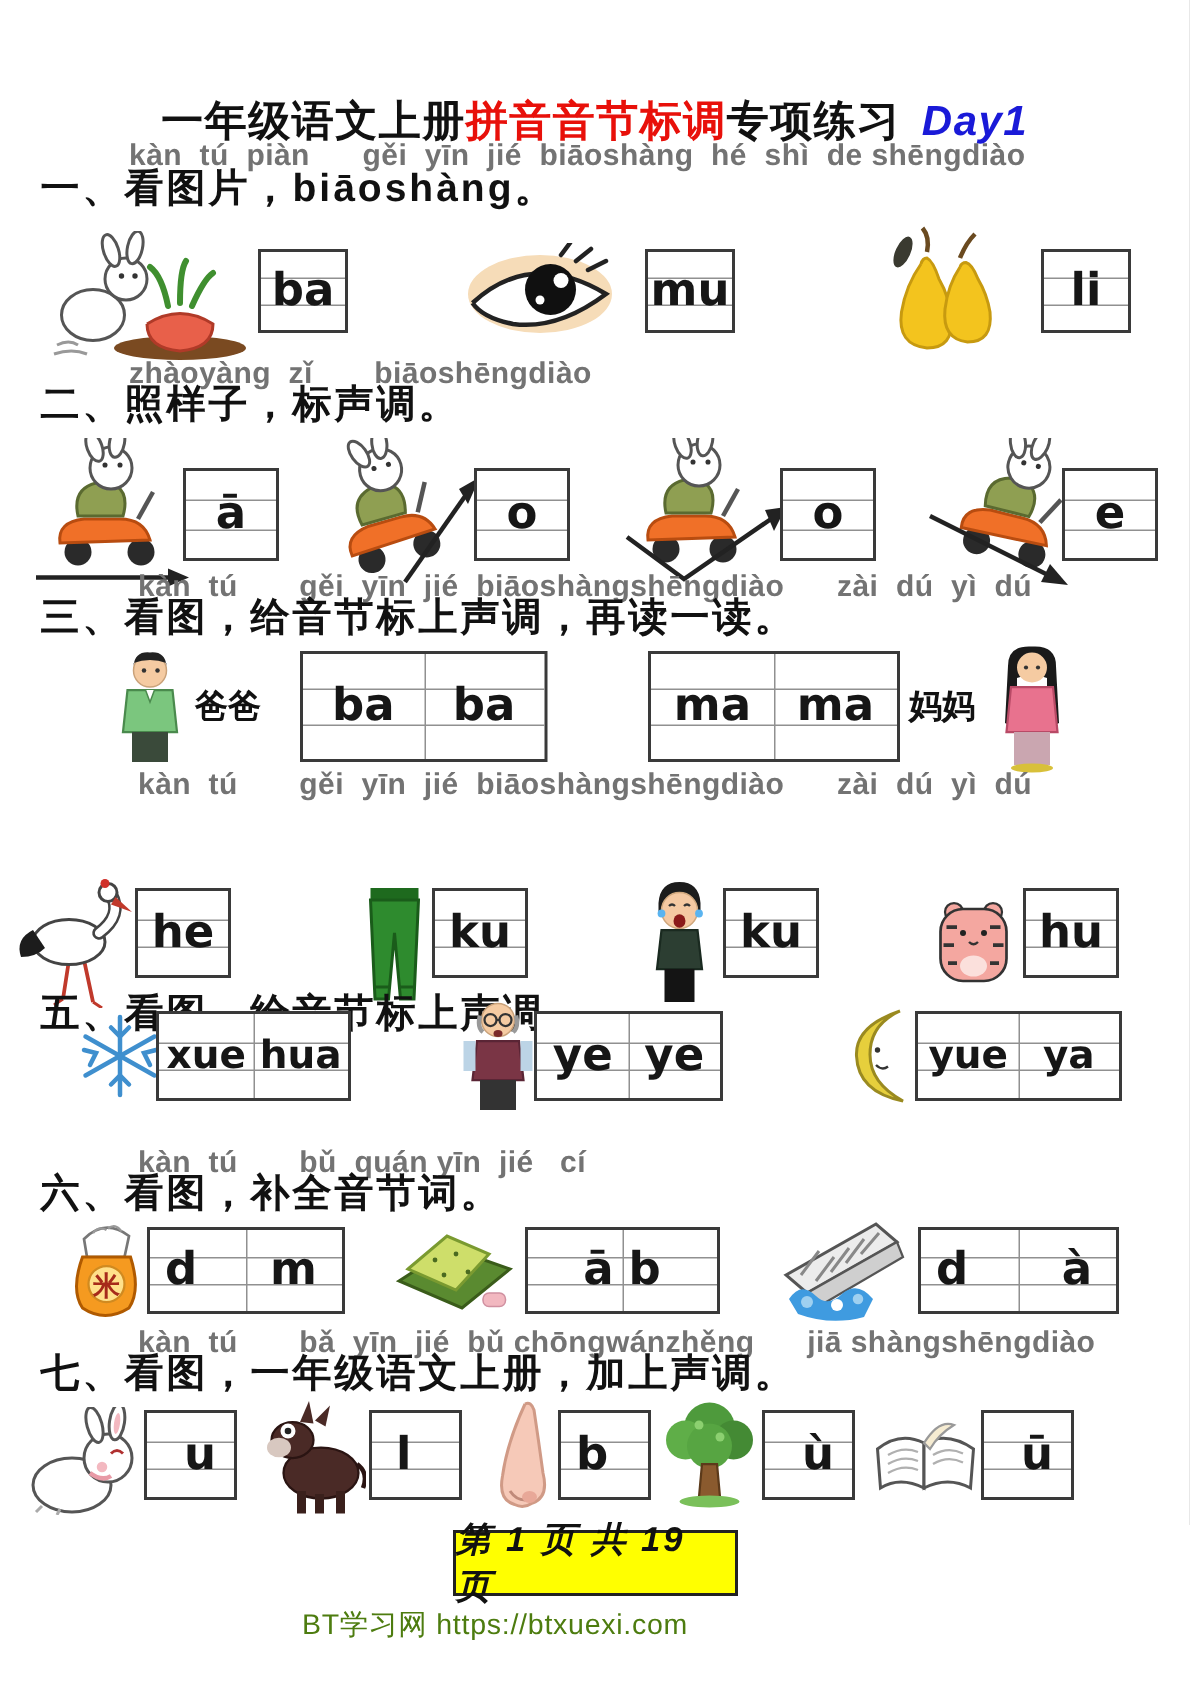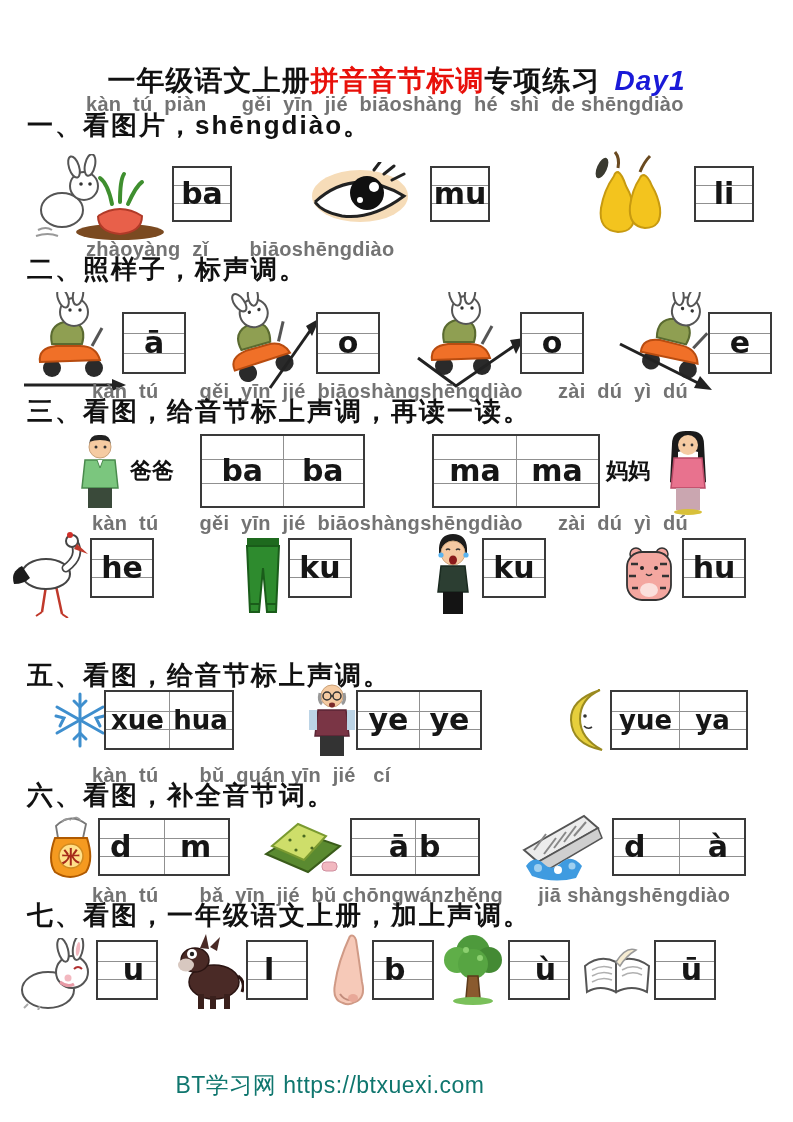--- a/index.html
+++ b/index.html
@@ -27,34 +27,34 @@
   .cell.c1{left:0;right:50%;} .cell.c2{left:50%;right:0;}
   .cell.sm{font-size:26px;}
   .al-l{justify-content:flex-start;padding-left:10px;}
   .al-r{justify-content:flex-end;padding-right:12px;}
   .label-cn{position:absolute;font-size:22px;font-weight:bold;color:#111;white-space:nowrap;}
   
   #page-box{position:absolute;left:302px;top:1020px;width:190px;height:44px;background:#ffff00;
             border:2px solid #222;box-sizing:border-box;display:flex;align-items:center;justify-content:center;
             font-size:23px;font-weight:bold;font-style:italic;color:#111;letter-spacing:2px;}
   #site-line{position:absolute;left:0;top:1070px;width:660px;text-align:center;
-             font-size:23px;color:#0f766e;letter-spacing:.5px;}
+             font-size:19px;color:#4d7c0f;letter-spacing:.5px;}
   svg{display:block;}
 </style>
 </head>
 <body>
 
 <div id="page">
 
   <div id="title-line">
     <span>一年级语文上册</span><span class="hl-red">拼音音节标调</span><span>专项练习</span><span class="day">Day1</span>
   </div>
 
   <div class="pinyin" style="left:86px;top:93px;">kàn  tú  piàn      gěi  yīn  jié  biāoshàng  hé  shì  de shēngdiào</div>
-  <div class="heading" style="left:27px;top:108px;">一、看图片，shēngdiào。</div>
+  <div class="heading" style="left:27px;top:108px;">一、看图片，biāoshàng。</div>
   <div class="row" style="top:148px;height:100px;">
     <svg class="abs" style="left:28px;top:6px;" width="140" height="88" viewBox="0 0 140 88">
       <ellipse cx="92" cy="78" rx="44" ry="8" fill="#7a4a21"></ellipse>
       <path d="M70 62 Q92 48 114 62 Q114 78 92 80 Q70 78 70 62" fill="#e8604a" stroke="#b03a28" stroke-width="2"></path>
       <path d="M84 50 Q80 30 72 24 M92 48 Q92 26 96 20 M100 50 Q108 32 114 28" stroke="#3f8f2f" stroke-width="4" fill="none" stroke-linecap="round"></path>
       <ellipse cx="34" cy="56" rx="21" ry="17" fill="#fff" stroke="#555" stroke-width="2"></ellipse>
       <circle cx="56" cy="32" r="14" fill="#fff" stroke="#555" stroke-width="2"></circle>
       <ellipse cx="46" cy="13" rx="5" ry="11" fill="#fff" stroke="#555" stroke-width="2" transform="rotate(-18 46 13)"></ellipse>
       <ellipse cx="62" cy="11" rx="5" ry="11" fill="#fff" stroke="#555" stroke-width="2" transform="rotate(12 62 11)"></ellipse>
       <circle cx="53" cy="30" r="1.8" fill="#333"></circle>
@@ -215,21 +215,21 @@
       <circle cx="30" cy="15" r="10" fill="#f5cba2"></circle>
       <circle cx="26" cy="15" r="1.4" fill="#333"></circle>
         <circle cx="34" cy="15" r="1.4" fill="#333"></circle>
       <path d="M16 28 H44 L47 58 H13 Z" fill="#e8728e" stroke="#b84a66" stroke-width="1.5"></path>
       <rect x="18" y="58" width="24" height="22" fill="#caa6b0"></rect>
       <ellipse cx="30" cy="82" rx="14" ry="3" fill="#d8c03a"></ellipse>
     </svg>
   </div>
 
   <div class="pinyin" style="left:92px;top:512px;">kàn  tú       gěi  yīn  jié  biāoshàngshēngdiào      zài  dú  yì  dú</div>
-  <div class="row" style="top:532px;height:88px;">
+  <div class="row" style="top:586px;height:88px;">
     <svg class="abs" style="left:6px;top:0px;" width="82" height="86" viewBox="0 0 82 86">
       <path d="M40 54 L36 80 M50 54 L56 82" stroke="#c0392b" stroke-width="2.5" fill="none"></path>
       <path d="M36 80 L30 84 M56 82 L62 86" stroke="#c0392b" stroke-width="2" fill="none"></path>
       <ellipse cx="40" cy="42" rx="24" ry="15" fill="#fff" stroke="#444" stroke-width="2"></ellipse>
       <path d="M16 34 Q4 40 8 52 Q18 52 24 46 Z" fill="#1c1c1c"></path>
       <path d="M60 36 Q76 24 68 10" stroke="#444" stroke-width="9" fill="none" stroke-linecap="round"></path>
       <path d="M60 36 Q76 24 68 10" stroke="#fff" stroke-width="5.5" fill="none" stroke-linecap="round"></path>
       <circle cx="66" cy="9" r="6" fill="#fff" stroke="#444" stroke-width="2"></circle>
       <circle cx="64" cy="3" r="3" fill="#d0302a"></circle>
       <path d="M71 12 L82 22 L68 17 Z" fill="#c0392b"></path>
@@ -275,21 +275,21 @@
       <ellipse cx="27" cy="46" rx="9" ry="7" fill="#fbe0dc"></ellipse>
     </svg>
     <div class="pbox" style="left:682px;top:6px;width:64px;height:60px;">
       <i class="hl h1"></i>
         <i class="hl h2"></i>
       <span class="cell one">hu</span>
     </div>
   </div>
 
   <div class="heading" style="left:27px;top:658px;">五、看图，给音节标上声调。</div>
-  <div class="row" style="top:684px;height:74px;">
+  <div class="row" style="top:668px;height:74px;">
     <svg class="abs" style="left:52px;top:8px;" width="56" height="56" viewBox="0 0 56 56">
       <g stroke="#3f8fce" stroke-width="3" stroke-linecap="round" fill="none">
         <line x1="28" y1="2" x2="28" y2="54"></line>
         <line x1="5" y1="15" x2="51" y2="41"></line>
         <line x1="5" y1="41" x2="51" y2="15"></line>
         <path d="M22 9 L28 15 L34 9 M22 47 L28 41 L34 47"></path>
         <path d="M4 24 L12 26 L8 34 M52 24 L44 26 L48 34"></path>
       </g>
     </svg>
     <div class="pbox" style="left:104px;top:6px;width:130px;height:60px;">
@@ -451,17 +451,20 @@
       <path d="M36 20 Q46 4 56 8 Q46 14 40 24 Z" fill="#f6ecd2" stroke="#999" stroke-width="1.5"></path>
       <path d="M12 28 Q22 22 32 26 M12 34 Q22 28 32 32 M12 40 Q22 34 32 38 M42 28 Q52 22 62 27 M42 34 Q52 28 62 33" stroke="#b0b0b0" stroke-width="1.5" fill="none"></path>
     </svg>
     <div class="pbox" style="left:654px;top:10px;width:62px;height:60px;">
       <i class="hl h1"></i>
         <i class="hl h2"></i>
       <span class="cell one al-r">ū</span>
     </div>
   </div>
 
+  <div id="page-box">
+    <span>第 1 页 共 19 页</span>
+  </div>
   <div id="site-line">
     <span>BT学习网 https://btxuexi.com</span>
   </div>
 
 </div>
 
 </body></html>

